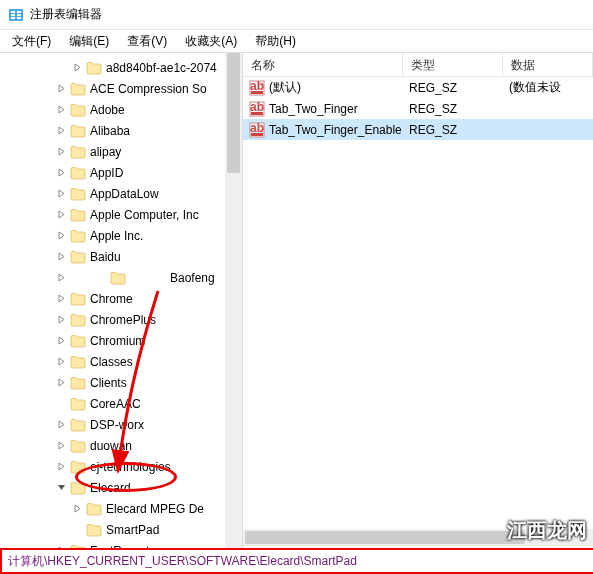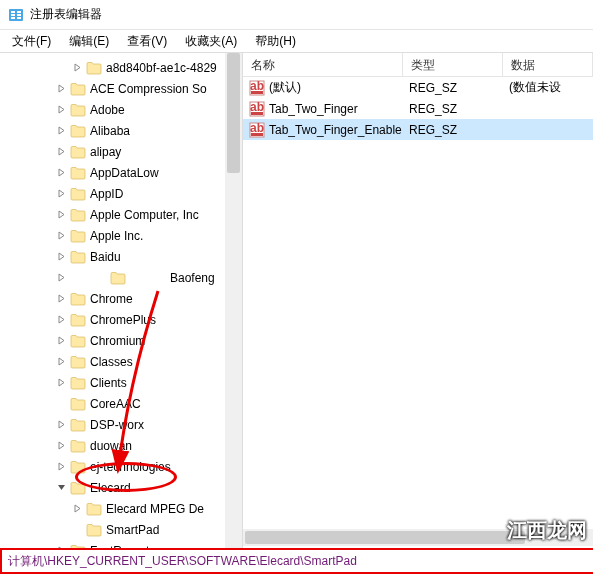--- a/index.html
+++ b/index.html
@@ -81,21 +81,21 @@
           <span class="expander">
             <svg viewBox="0 0 9 9">
               <path d="M2 1 L7 4.5 L2 8 Z" fill="none" stroke="#888" stroke-width="1"></path>
             </svg>
           </span>
           <span class="folder-icon">
             <svg viewBox="0 0 16 14">
               <path d="M1 3 L1 12 C1 12.5 1.5 13 2 13 L14 13 C14.5 13 15 12.5 15 12 L15 4 C15 3.5 14.5 3 14 3 L7 3 L6 1.5 L2 1.5 C1.5 1.5 1 2 1 2.5 Z" fill="#ffe9a6" stroke="#d9b95a" stroke-width="0.7"></path>
             </svg>
           </span>
-          <span class="tree-label">a8d840bf-ae1c-4829</span>
+          <span class="tree-label">a8d840bf-ae1c-2074</span>
         </div>
         <div class="tree-row" style="padding-left: 54px;">
           <span class="expander">
             <svg viewBox="0 0 9 9">
               <path d="M2 1 L7 4.5 L2 8 Z" fill="none" stroke="#888" stroke-width="1"></path>
             </svg>
           </span>
           <span class="folder-icon">
             <svg viewBox="0 0 16 14">
               <path d="M1 3 L1 12 C1 12.5 1.5 13 2 13 L14 13 C14.5 13 15 12.5 15 12 L15 4 C15 3.5 14.5 3 14 3 L7 3 L6 1.5 L2 1.5 C1.5 1.5 1 2 1 2.5 Z" fill="#ffe9a6" stroke="#d9b95a" stroke-width="0.7"></path>
@@ -146,34 +146,34 @@
           <span class="expander">
             <svg viewBox="0 0 9 9">
               <path d="M2 1 L7 4.5 L2 8 Z" fill="none" stroke="#888" stroke-width="1"></path>
             </svg>
           </span>
           <span class="folder-icon">
             <svg viewBox="0 0 16 14">
               <path d="M1 3 L1 12 C1 12.5 1.5 13 2 13 L14 13 C14.5 13 15 12.5 15 12 L15 4 C15 3.5 14.5 3 14 3 L7 3 L6 1.5 L2 1.5 C1.5 1.5 1 2 1 2.5 Z" fill="#ffe9a6" stroke="#d9b95a" stroke-width="0.7"></path>
             </svg>
           </span>
+          <span class="tree-label">AppID</span>
+        </div>
+        <div class="tree-row" style="padding-left: 54px;">
+          <span class="expander">
+            <svg viewBox="0 0 9 9">
+              <path d="M2 1 L7 4.5 L2 8 Z" fill="none" stroke="#888" stroke-width="1"></path>
+            </svg>
+          </span>
+          <span class="folder-icon">
+            <svg viewBox="0 0 16 14">
+              <path d="M1 3 L1 12 C1 12.5 1.5 13 2 13 L14 13 C14.5 13 15 12.5 15 12 L15 4 C15 3.5 14.5 3 14 3 L7 3 L6 1.5 L2 1.5 C1.5 1.5 1 2 1 2.5 Z" fill="#ffe9a6" stroke="#d9b95a" stroke-width="0.7"></path>
+            </svg>
+          </span>
           <span class="tree-label">AppDataLow</span>
-        </div>
-        <div class="tree-row" style="padding-left: 54px;">
-          <span class="expander">
-            <svg viewBox="0 0 9 9">
-              <path d="M2 1 L7 4.5 L2 8 Z" fill="none" stroke="#888" stroke-width="1"></path>
-            </svg>
-          </span>
-          <span class="folder-icon">
-            <svg viewBox="0 0 16 14">
-              <path d="M1 3 L1 12 C1 12.5 1.5 13 2 13 L14 13 C14.5 13 15 12.5 15 12 L15 4 C15 3.5 14.5 3 14 3 L7 3 L6 1.5 L2 1.5 C1.5 1.5 1 2 1 2.5 Z" fill="#ffe9a6" stroke="#d9b95a" stroke-width="0.7"></path>
-            </svg>
-          </span>
-          <span class="tree-label">AppID</span>
         </div>
         <div class="tree-row" style="padding-left: 54px;">
           <span class="expander">
             <svg viewBox="0 0 9 9">
               <path d="M2 1 L7 4.5 L2 8 Z" fill="none" stroke="#888" stroke-width="1"></path>
             </svg>
           </span>
           <span class="folder-icon">
             <svg viewBox="0 0 16 14">
               <path d="M1 3 L1 12 C1 12.5 1.5 13 2 13 L14 13 C14.5 13 15 12.5 15 12 L15 4 C15 3.5 14.5 3 14 3 L7 3 L6 1.5 L2 1.5 C1.5 1.5 1 2 1 2.5 Z" fill="#ffe9a6" stroke="#d9b95a" stroke-width="0.7"></path>

